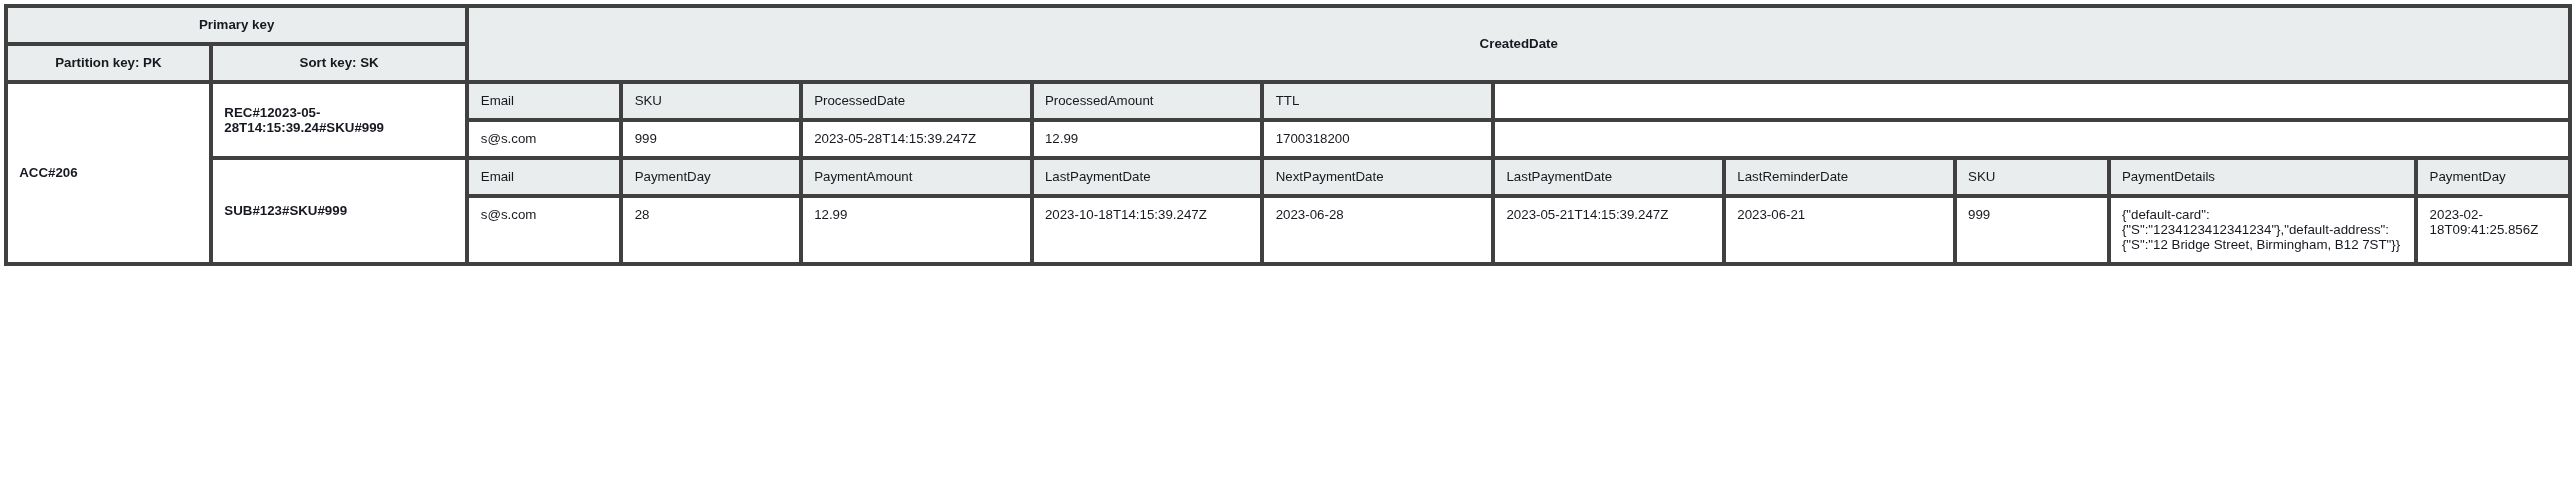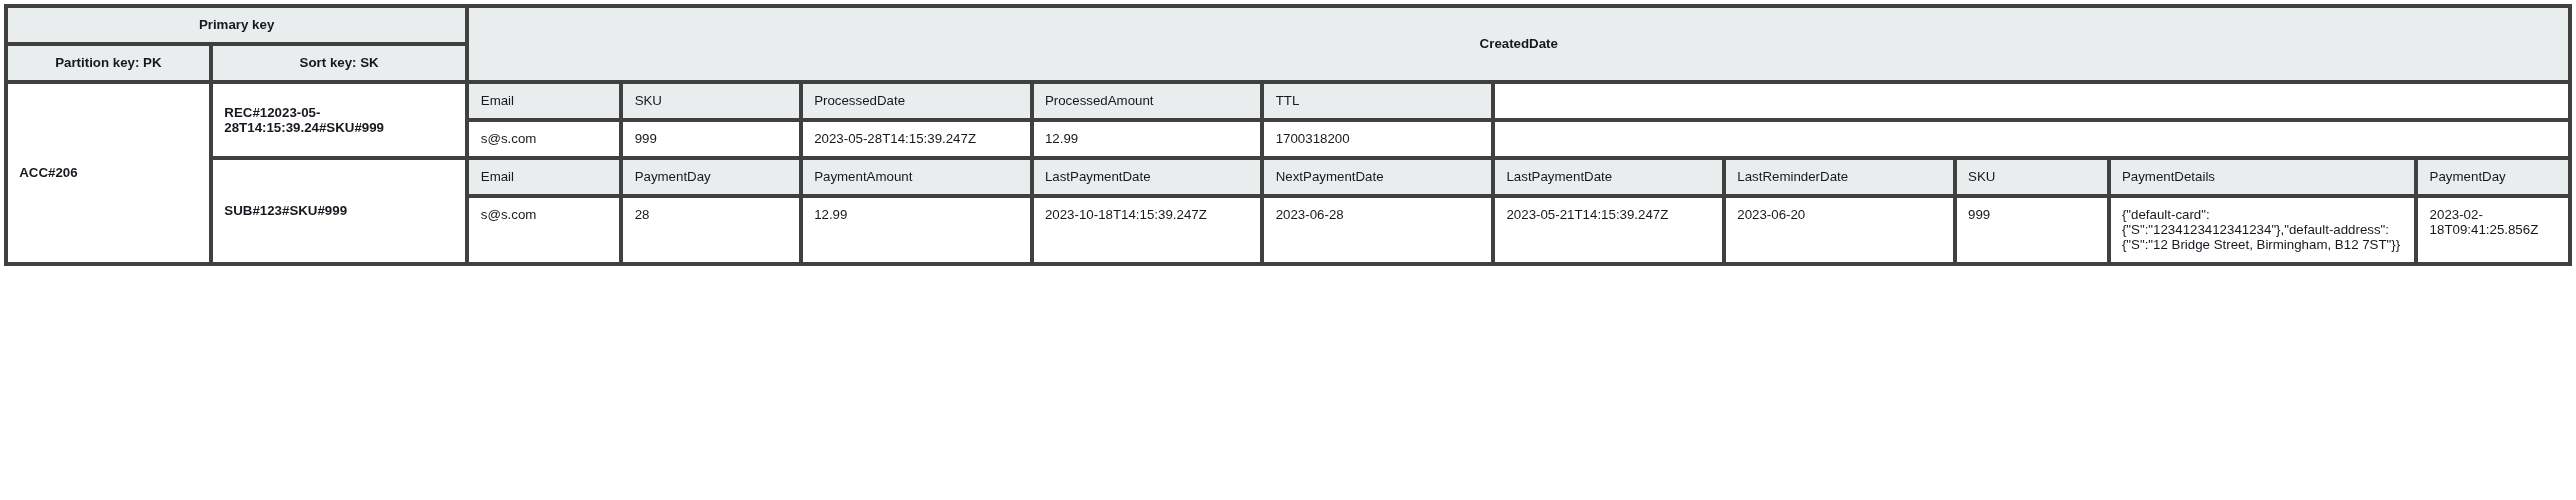--- a/index.html
+++ b/index.html
@@ -118,20 +118,20 @@
     <td class="attr-header">PaymentDay</td>
   </tr>
 
   <tr>
     <td class="data-cell">s@s.com</td>
     <td class="data-cell">28</td>
     <td class="data-cell">12.99</td>
     <td class="data-cell">2023-10-18T14:15:39.247Z</td>
     <td class="data-cell">2023-06-28</td>
     <td class="data-cell">2023-05-21T14:15:39.247Z</td>
-    <td class="data-cell">2023-06-20</td>
+    <td class="data-cell">2023-06-21</td>
     <td class="data-cell">999</td>
     <td class="data-cell">{"default-card":{"S":"1234123412341234"},"default-address":{"S":"12 Bridge Street, Birmingham, B12 7ST"}}</td>
     <td class="data-cell">2023-02-18T09:41:25.856Z</td>
   </tr>
 </tbody>
   </table>
 
 
 </body></html>

